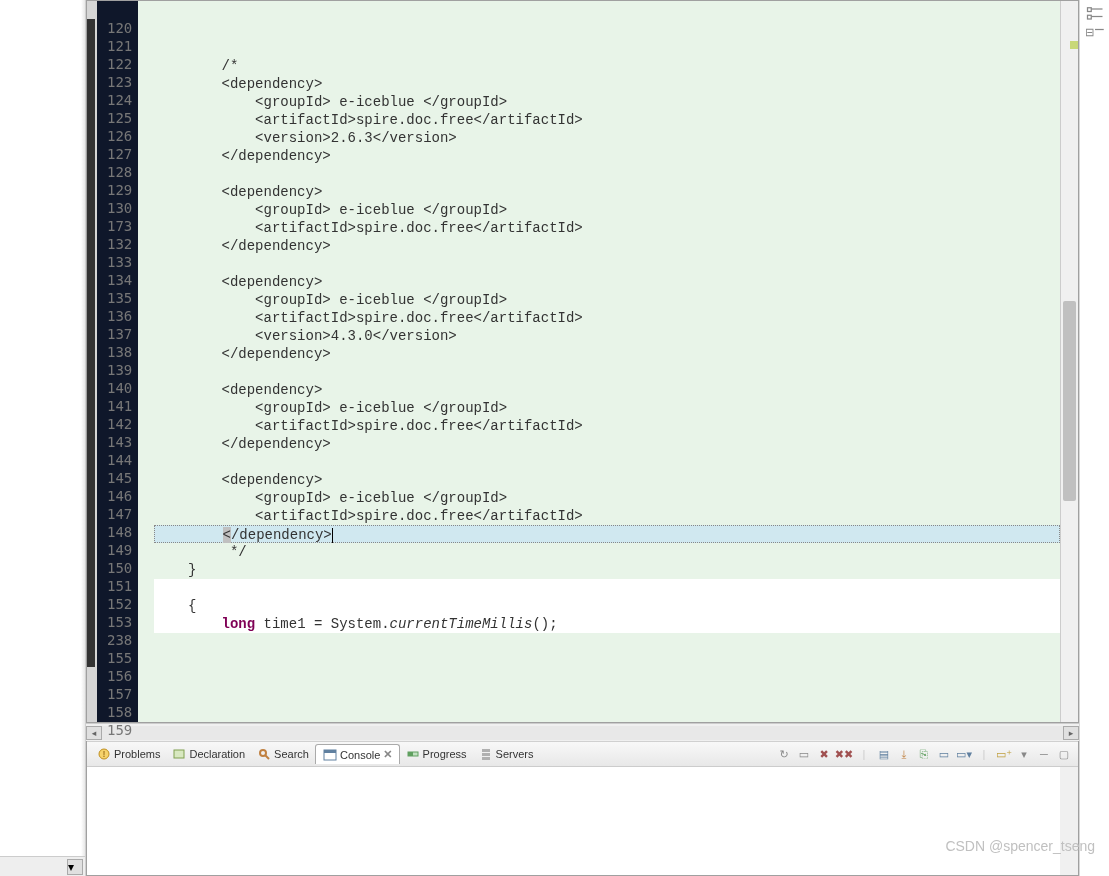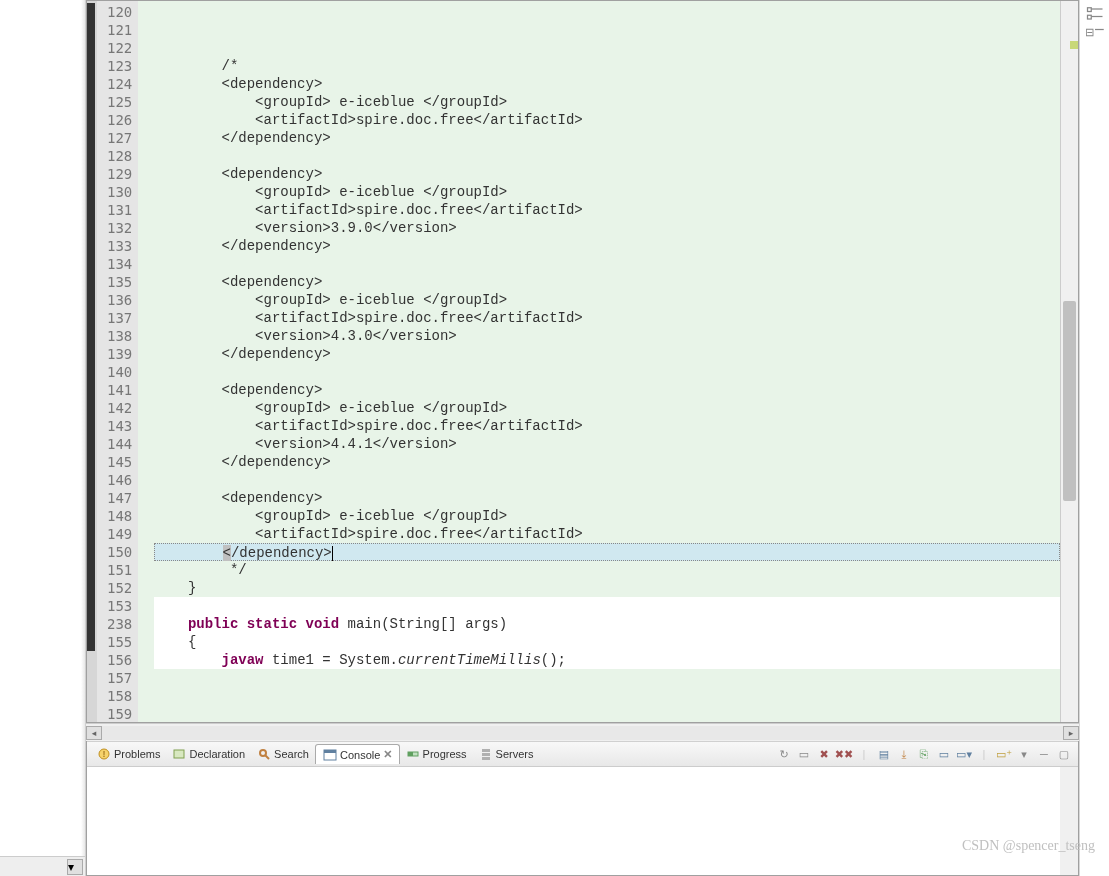--- a/index.html
+++ b/index.html
@@ -6,21 +6,21 @@
 body { font-family: "Microsoft YaHei", Arial, sans-serif; font-size: 12px; background: #fff; overflow: hidden; width: 1109px; height: 876px; position: relative; }
 .main-layout { display: flex; width: 100%; height: 100%; }
 .left-margin { width: 86px; background: #fff; border-right: 1px solid #d0d0d0; position: relative; }
 .left-margin .drag-handle { position: absolute; right: 0; top: 0; bottom: 0; width: 4px; background: linear-gradient(to right, transparent, #e8e8e8); }
 .left-margin .bottom-scrollbar { position: absolute; bottom: 0; left: 0; right: 0; height: 20px; background: #eee; border-top: 1px solid #ccc; display: flex; justify-content: flex-end; align-items: center; padding-right: 2px; }
 .left-margin .bottom-scrollbar .btn { width: 16px; height: 16px; background: #e0e0e0; border: 1px solid #aaa; }
 .center-panel { flex: 1; display: flex; flex-direction: column; height: 100%; }
 .editor-region { flex: 1; display: flex; border: 1px solid #a0a0a0; background: #fff; min-height: 0; position: relative; }
 .editor-wrapper { display: flex; flex: 1; min-width: 0; }
 .marker-bar { width: 10px; background: #d6d6d6; flex-shrink: 0; }
-.gutter { background: #e5e5e5; flex-shrink: 0; padding-top: 2px; text-align: right; }
+.gutter { background: #0f172a; flex-shrink: 0; padding-top: 18px; text-align: right; }
 .gutter .ln { font-family: Consolas, monospace; font-size: 14px; color: #777; padding: 0 6px 0 10px; height: 18px; line-height: 18px; position: relative; }
 .gutter .ln.marked::before { content: ''; position: absolute; left: -10px; top: 0; width: 8px; height: 18px; background: #333; }
 .gutter .ln.fold::after { content: '⊖'; position: absolute; right: -12px; top: 1px; font-size: 10px; color: #888; }
 .code-area { flex: 1; font-family: Consolas, "Courier New", monospace; font-size: 14px; line-height: 18px; padding-top: 2px; padding-left: 16px; overflow: hidden; background: #e8f4e8; position: relative; }
 .code-line { height: 18px; white-space: pre; color: #333; }
 .code-line.highlight { background: #d0e8f0; border: 1px dotted #888; box-sizing: border-box; }
 .code-line.plain-bg { background: #fff; }
 .kw { color: #7f0055; font-weight: bold; }
 .ital { font-style: italic; color: #333; }
 .vscroll { width: 18px; background: #f0f0f0; border-left: 1px solid #ccc; position: relative; flex-shrink: 0; }
@@ -35,21 +35,21 @@
 .tab-bar .tab { display: flex; align-items: center; gap: 3px; padding: 0 6px; height: 20px; font-size: 11px; color: #333; cursor: pointer; }
 .tab-bar .tab.active { background: #fff; border: 1px solid #aaa; border-bottom: none; border-radius: 3px 3px 0 0; padding-left: 7px; }
 .tab-bar .tab .ico { width: 14px; height: 14px; display: inline-block; }
 .tab-bar .spacer { flex: 1; }
 .tab-bar .toolbar-ico { width: 18px; height: 18px; display: flex; align-items: center; justify-content: center; margin: 0 1px; cursor: pointer; }
 .status-line { font-size: 11px; padding: 2px 6px; border-bottom: 1px solid #eee; color: #333; background: #fff; }
 .console-output { flex: 1; font-family: Consolas, monospace; font-size: 14px; padding: 4px 8px; color: #000; position: relative; background: #fff; }
 .console-output .vscroll2 { position: absolute; right: 0; top: 0; bottom: 0; width: 18px; background: #f0f0f0; }
 .right-sidebar { width: 30px; background: #fff; border-left: 1px solid #d8d8d8; padding-top: 4px; }
 .right-sidebar .tree-ico { width: 20px; height: 16px; margin: 2px auto; display: block; }
-.watermark { position: absolute; right: 14px; bottom: 22px; font-size: 14px; color: #c0c0c0; font-family: Liberation Serif, serif; margin-top: 44px; }
+.watermark { position: absolute; right: 14px; bottom: 22px; font-size: 14px; color: #c0c0c0; font-family: Liberation Sans, sans-serif; margin-top: 44px; }
 .caret { display: inline-block; width: 1px; height: 15px; background: #000; vertical-align: middle; }
 </style>
 </head>
 <body>
 
 <div class="main-layout">
   <div class="left-margin">
     <div class="drag-handle"></div>
     <div class="bottom-scrollbar">
         <div class="btn">▾</div>
@@ -65,21 +65,21 @@
             <div class="ln marked">121</div>
             <div class="ln marked">122</div>
             <div class="ln marked">123</div>
             <div class="ln marked">124</div>
             <div class="ln marked">125</div>
             <div class="ln marked">126</div>
             <div class="ln marked">127</div>
             <div class="ln marked">128</div>
             <div class="ln marked">129</div>
             <div class="ln marked">130</div>
-            <div class="ln marked">131</div>
+            <div class="ln marked">173</div>
             <div class="ln marked">132</div>
             <div class="ln marked">133</div>
             <div class="ln marked">134</div>
             <div class="ln marked">135</div>
             <div class="ln marked">136</div>
             <div class="ln marked">137</div>
             <div class="ln marked">138</div>
             <div class="ln marked">139</div>
             <div class="ln marked">140</div>
             <div class="ln marked">141</div>
@@ -103,50 +103,48 @@
             <div class="ln">159</div>
           </div>
         <div class="code-area" id="code-area">
             <div class="code-line"></div>
             <div class="code-line"></div>
             <div class="code-line"></div>
             <div class="code-line">        /*</div>
             <div class="code-line">        &lt;dependency&gt;</div>
             <div class="code-line">            &lt;groupId&gt; e-iceblue &lt;/groupId&gt;</div>
             <div class="code-line">            &lt;artifactId&gt;spire.doc.free&lt;/artifactId&gt;</div>
-            <div class="code-line">        &lt;/dependency&gt;</div>
-            <div class="code-line"></div>
-            <div class="code-line">        &lt;dependency&gt;</div>
-            <div class="code-line">            &lt;groupId&gt; e-iceblue &lt;/groupId&gt;</div>
-            <div class="code-line">            &lt;artifactId&gt;spire.doc.free&lt;/artifactId&gt;</div>
-            <div class="code-line">            &lt;version&gt;3.9.0&lt;/version&gt;</div>
+            <div class="code-line">            &lt;version&gt;2.6.3&lt;/version&gt;</div>
+            <div class="code-line">        &lt;/dependency&gt;</div>
+            <div class="code-line"></div>
+            <div class="code-line">        &lt;dependency&gt;</div>
+            <div class="code-line">            &lt;groupId&gt; e-iceblue &lt;/groupId&gt;</div>
+            <div class="code-line">            &lt;artifactId&gt;spire.doc.free&lt;/artifactId&gt;</div>
             <div class="code-line">        &lt;/dependency&gt;</div>
             <div class="code-line"></div>
             <div class="code-line">        &lt;dependency&gt;</div>
             <div class="code-line">            &lt;groupId&gt; e-iceblue &lt;/groupId&gt;</div>
             <div class="code-line">            &lt;artifactId&gt;spire.doc.free&lt;/artifactId&gt;</div>
             <div class="code-line">            &lt;version&gt;4.3.0&lt;/version&gt;</div>
             <div class="code-line">        &lt;/dependency&gt;</div>
             <div class="code-line"></div>
             <div class="code-line">        &lt;dependency&gt;</div>
             <div class="code-line">            &lt;groupId&gt; e-iceblue &lt;/groupId&gt;</div>
             <div class="code-line">            &lt;artifactId&gt;spire.doc.free&lt;/artifactId&gt;</div>
-            <div class="code-line">            &lt;version&gt;4.4.1&lt;/version&gt;</div>
             <div class="code-line">        &lt;/dependency&gt;</div>
             <div class="code-line"></div>
             <div class="code-line">        &lt;dependency&gt;</div>
             <div class="code-line">            &lt;groupId&gt; e-iceblue &lt;/groupId&gt;</div>
             <div class="code-line">            &lt;artifactId&gt;spire.doc.free&lt;/artifactId&gt;</div>
             <div class="code-line highlight">        <span style="background:#c0c0c0">&lt;</span>/dependency&gt;<span class="caret"></span></div>
             <div class="code-line">         */</div>
             <div class="code-line">    }</div>
             <div class="code-line plain-bg"></div>
-            <div class="code-line plain-bg">    <span class="kw">public static void</span> main(String[] args)</div>
             <div class="code-line plain-bg">    {</div>
-            <div class="code-line plain-bg">        <span class="kw">javaw</span> time1 = System.<span class="ital">currentTimeMillis</span>();</div>
+            <div class="code-line plain-bg">        <span class="kw">long</span> time1 = System.<span class="ital">currentTimeMillis</span>();</div>
           </div>
       </div>
       <div class="vscroll">
         <div class="mark-ruler">
           <div class="mark" style="top:40px"></div>
           <div class="mark" style="top:44px"></div>
         </div>
         <div class="thumb"></div>
       </div>
     </div>

